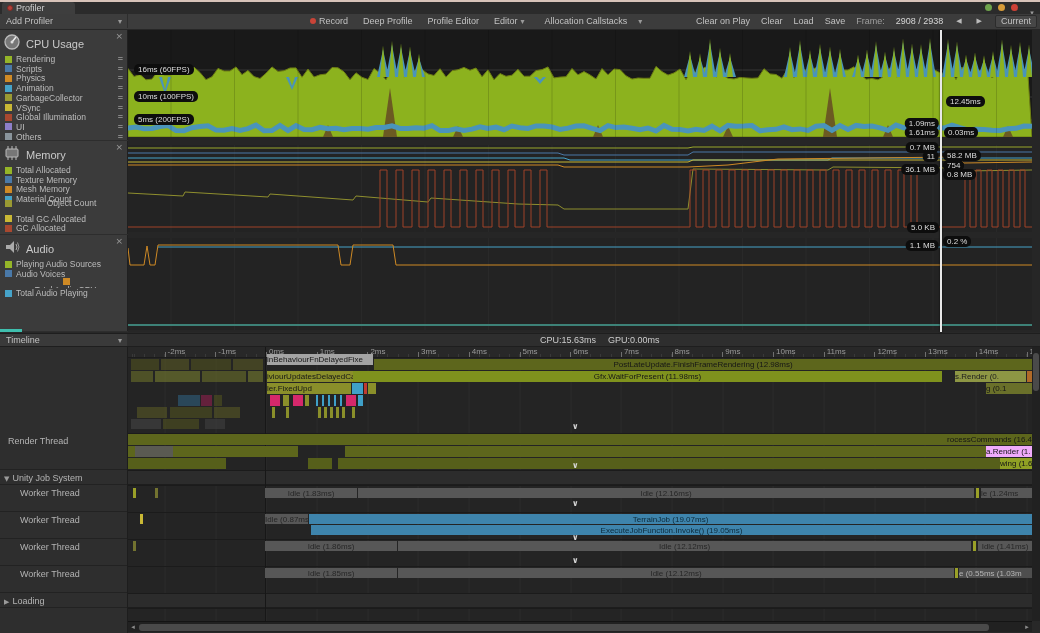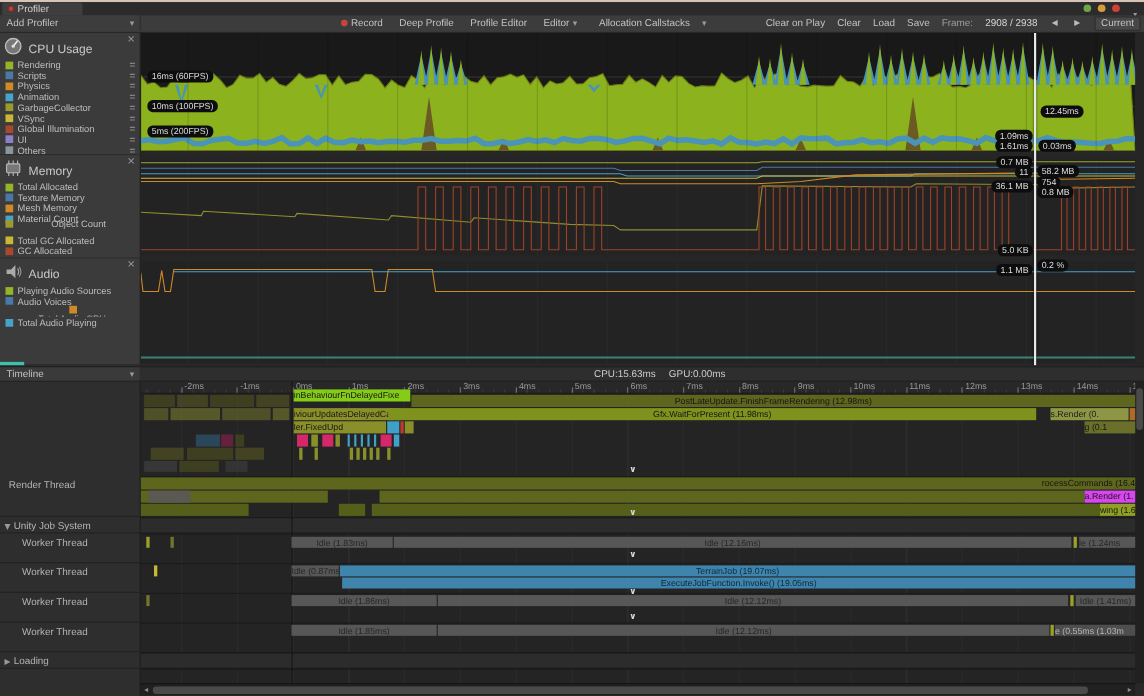--- a/index.html
+++ b/index.html
@@ -438,21 +438,21 @@
       </div>
       <div class="trow" style="top: 246px; height: 15px;">
         <div class="trowlab" style="left: 4px;"><div class="trowarrow g" style="display: inline; position: static;">▶</div><span>Loading</span></div>
       </div>
     </div>
   <div id="bars">
       <div class="bar dim" style="left: 131px; top: 359px; width: 28px; height: 11px; background: rgb(80, 81, 31); justify-content: flex-start; color: rgb(22, 22, 22);"></div>
       <div class="bar dim" style="left: 161px; top: 359px; width: 28px; height: 11px; background: rgb(88, 89, 37); justify-content: flex-start; color: rgb(22, 22, 22);"></div>
       <div class="bar dim" style="left: 191px; top: 359px; width: 40px; height: 11px; background: rgb(80, 81, 31); justify-content: flex-start; color: rgb(22, 22, 22);"></div>
       <div class="bar dim" style="left: 233px; top: 359px; width: 30px; height: 11px; background: rgb(88, 89, 37); justify-content: flex-start; color: rgb(22, 22, 22);"></div>
-      <div class="bar" style="left: 267px; top: 354px; width: 106px; height: 11px; background: #84cc16; justify-content: flex-start; color: rgb(22, 22, 22);">
+      <div class="bar" style="left: 267px; top: 354px; width: 106px; height: 11px; background: #a3a3a3; justify-content: flex-start; color: rgb(22, 22, 22);">
         <span>inBehaviourFnDelayedFixe</span>
       </div>
       <div class="bar" style="left: 374px; top: 359px; width: 658px; height: 11px; background: rgb(93, 102, 28); justify-content: center; color: rgb(22, 22, 22);">
         <span>PostLateUpdate.FinishFrameRendering (12.98ms)</span>
       </div>
       <div class="bar dim" style="left: 131px; top: 371px; width: 22px; height: 11px; background: rgb(106, 112, 42); justify-content: flex-start; color: rgb(22, 22, 22);"></div>
       <div class="bar dim" style="left: 155px; top: 371px; width: 45px; height: 11px; background: rgb(119, 125, 46); justify-content: flex-start; color: rgb(22, 22, 22);"></div>
       <div class="bar dim" style="left: 202px; top: 371px; width: 44px; height: 11px; background: rgb(106, 112, 42); justify-content: flex-start; color: rgb(22, 22, 22);"></div>
       <div class="bar dim" style="left: 248px; top: 371px; width: 15px; height: 11px; background: rgb(119, 125, 46); justify-content: flex-start; color: rgb(22, 22, 22);"></div>
       <div class="bar" style="left: 267px; top: 371px; width: 91px; height: 11px; background: rgb(138, 143, 42); justify-content: flex-start; color: rgb(22, 22, 22);">
@@ -502,21 +502,21 @@
       <div class="bar" style="left: 352px; top: 407px; width: 3px; height: 11px; background: rgb(138, 143, 42); justify-content: flex-start; color: rgb(22, 22, 22);"></div>
       <div class="bar dim" style="left: 131px; top: 419px; width: 30px; height: 10px; background: rgb(69, 69, 69); justify-content: flex-start; color: rgb(22, 22, 22);"></div>
       <div class="bar dim" style="left: 163px; top: 419px; width: 36px; height: 10px; background: rgb(80, 81, 31); justify-content: flex-start; color: rgb(22, 22, 22);"></div>
       <div class="bar dim" style="left: 205px; top: 419px; width: 20px; height: 10px; background: rgb(64, 64, 64); justify-content: flex-start; color: rgb(22, 22, 22);"></div>
       <div class="bar" style="left: 128px; top: 434px; width: 904px; height: 11px; background: rgb(93, 102, 28); justify-content: flex-end; color: rgb(22, 22, 22);">
         <span>rocessCommands (16.4</span>
       </div>
       <div class="bar" style="left: 128px; top: 446px; width: 170px; height: 11px; background: rgb(93, 102, 28); justify-content: flex-start; color: rgb(22, 22, 22);"></div>
       <div class="bar" style="left: 135px; top: 446px; width: 38px; height: 11px; background: rgb(90, 90, 82); justify-content: flex-start; color: rgb(22, 22, 22);"></div>
       <div class="bar" style="left: 345px; top: 446px; width: 641px; height: 11px; background: rgb(93, 102, 28); justify-content: flex-start; color: rgb(22, 22, 22);"></div>
-      <div class="bar" style="left: 986px; top: 446px; width: 46px; height: 11px; background: #d946ef; justify-content: flex-start; color: rgb(22, 22, 22);">
+      <div class="bar" style="left: 986px; top: 446px; width: 46px; height: 11px; background: #f0abfc; justify-content: flex-start; color: rgb(22, 22, 22);">
         <span>a.Render (1.</span>
       </div>
       <div class="bar" style="left: 128px; top: 458px; width: 98px; height: 11px; background: rgb(86, 95, 26); justify-content: flex-start; color: rgb(22, 22, 22);"></div>
       <div class="bar" style="left: 308px; top: 458px; width: 24px; height: 11px; background: rgb(86, 95, 26); justify-content: flex-start; color: rgb(22, 22, 22);"></div>
       <div class="bar" style="left: 338px; top: 458px; width: 662px; height: 11px; background: rgb(86, 95, 26); justify-content: flex-start; color: rgb(22, 22, 22);"></div>
       <div class="bar" style="left: 1000px; top: 458px; width: 32px; height: 11px; background: rgb(143, 160, 36); justify-content: flex-start; color: rgb(22, 22, 22);">
         <span>wing (1.61</span>
       </div>
       <div class="bar" style="left: 133px; top: 488px; width: 3px; height: 10px; background: rgb(154, 160, 40); justify-content: flex-start; color: rgb(22, 22, 22);"></div>
       <div class="bar" style="left: 155px; top: 488px; width: 3px; height: 10px; background: rgb(115, 115, 48); justify-content: flex-start; color: rgb(22, 22, 22);"></div>

